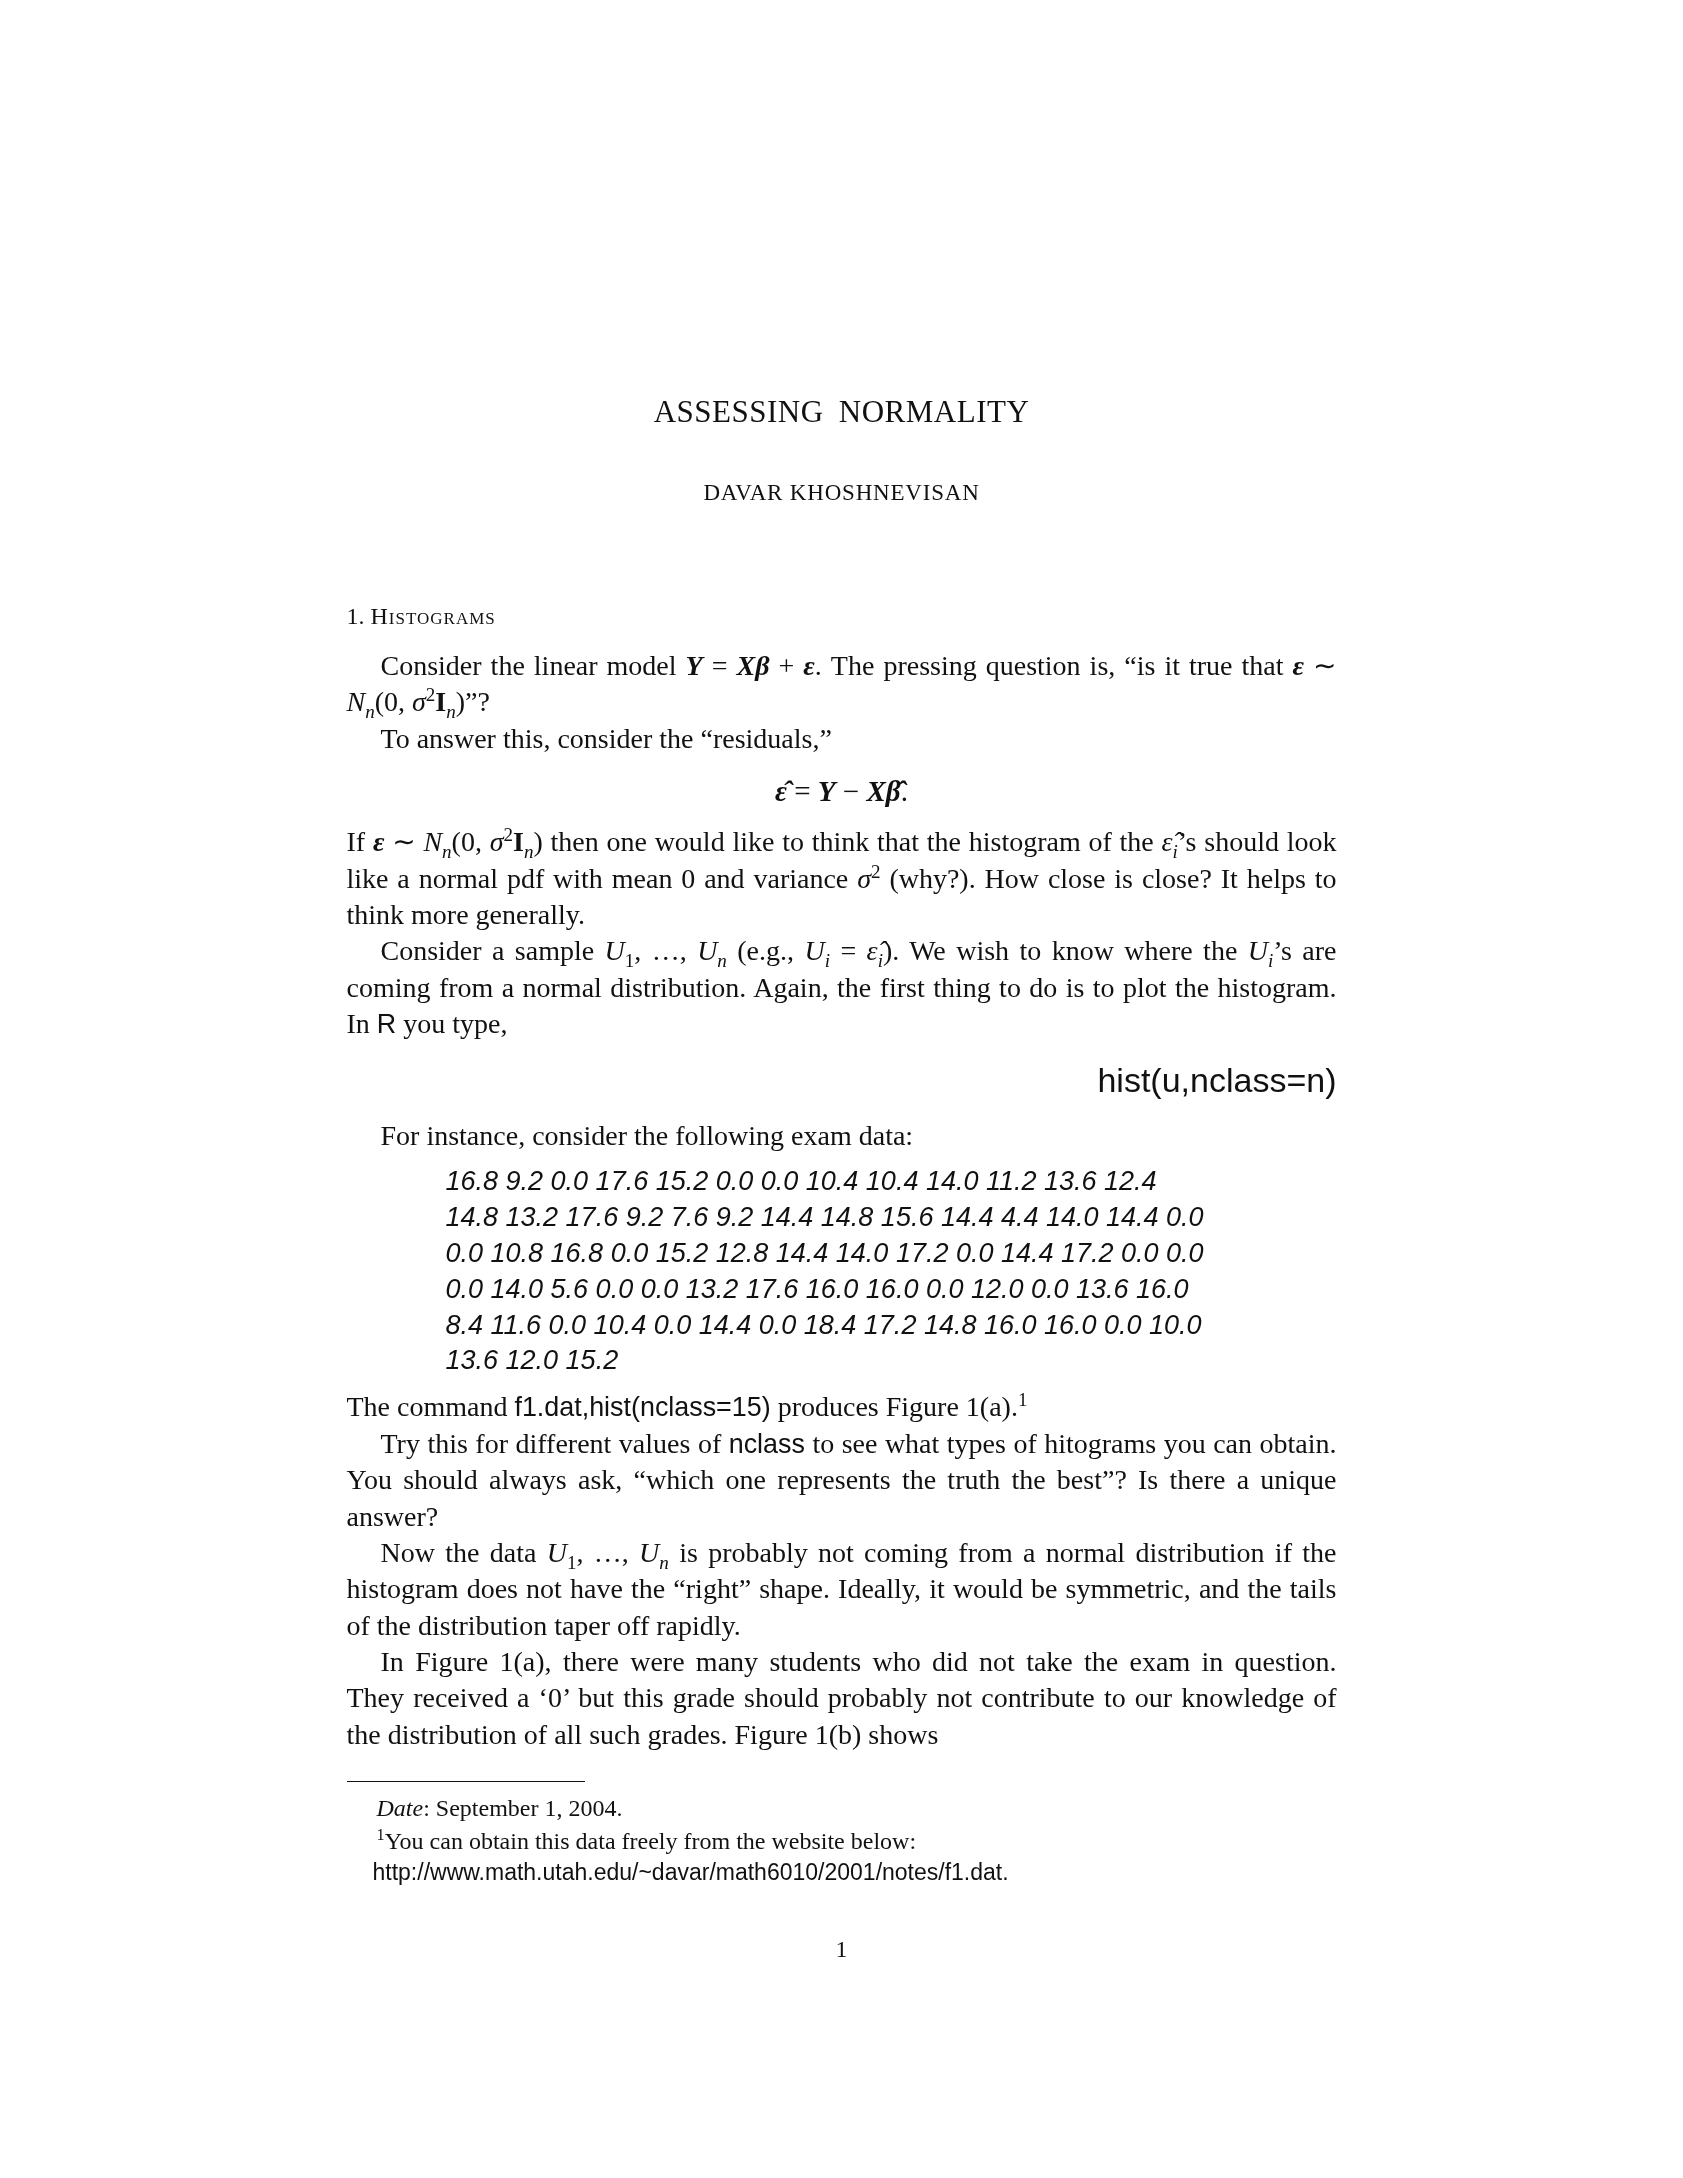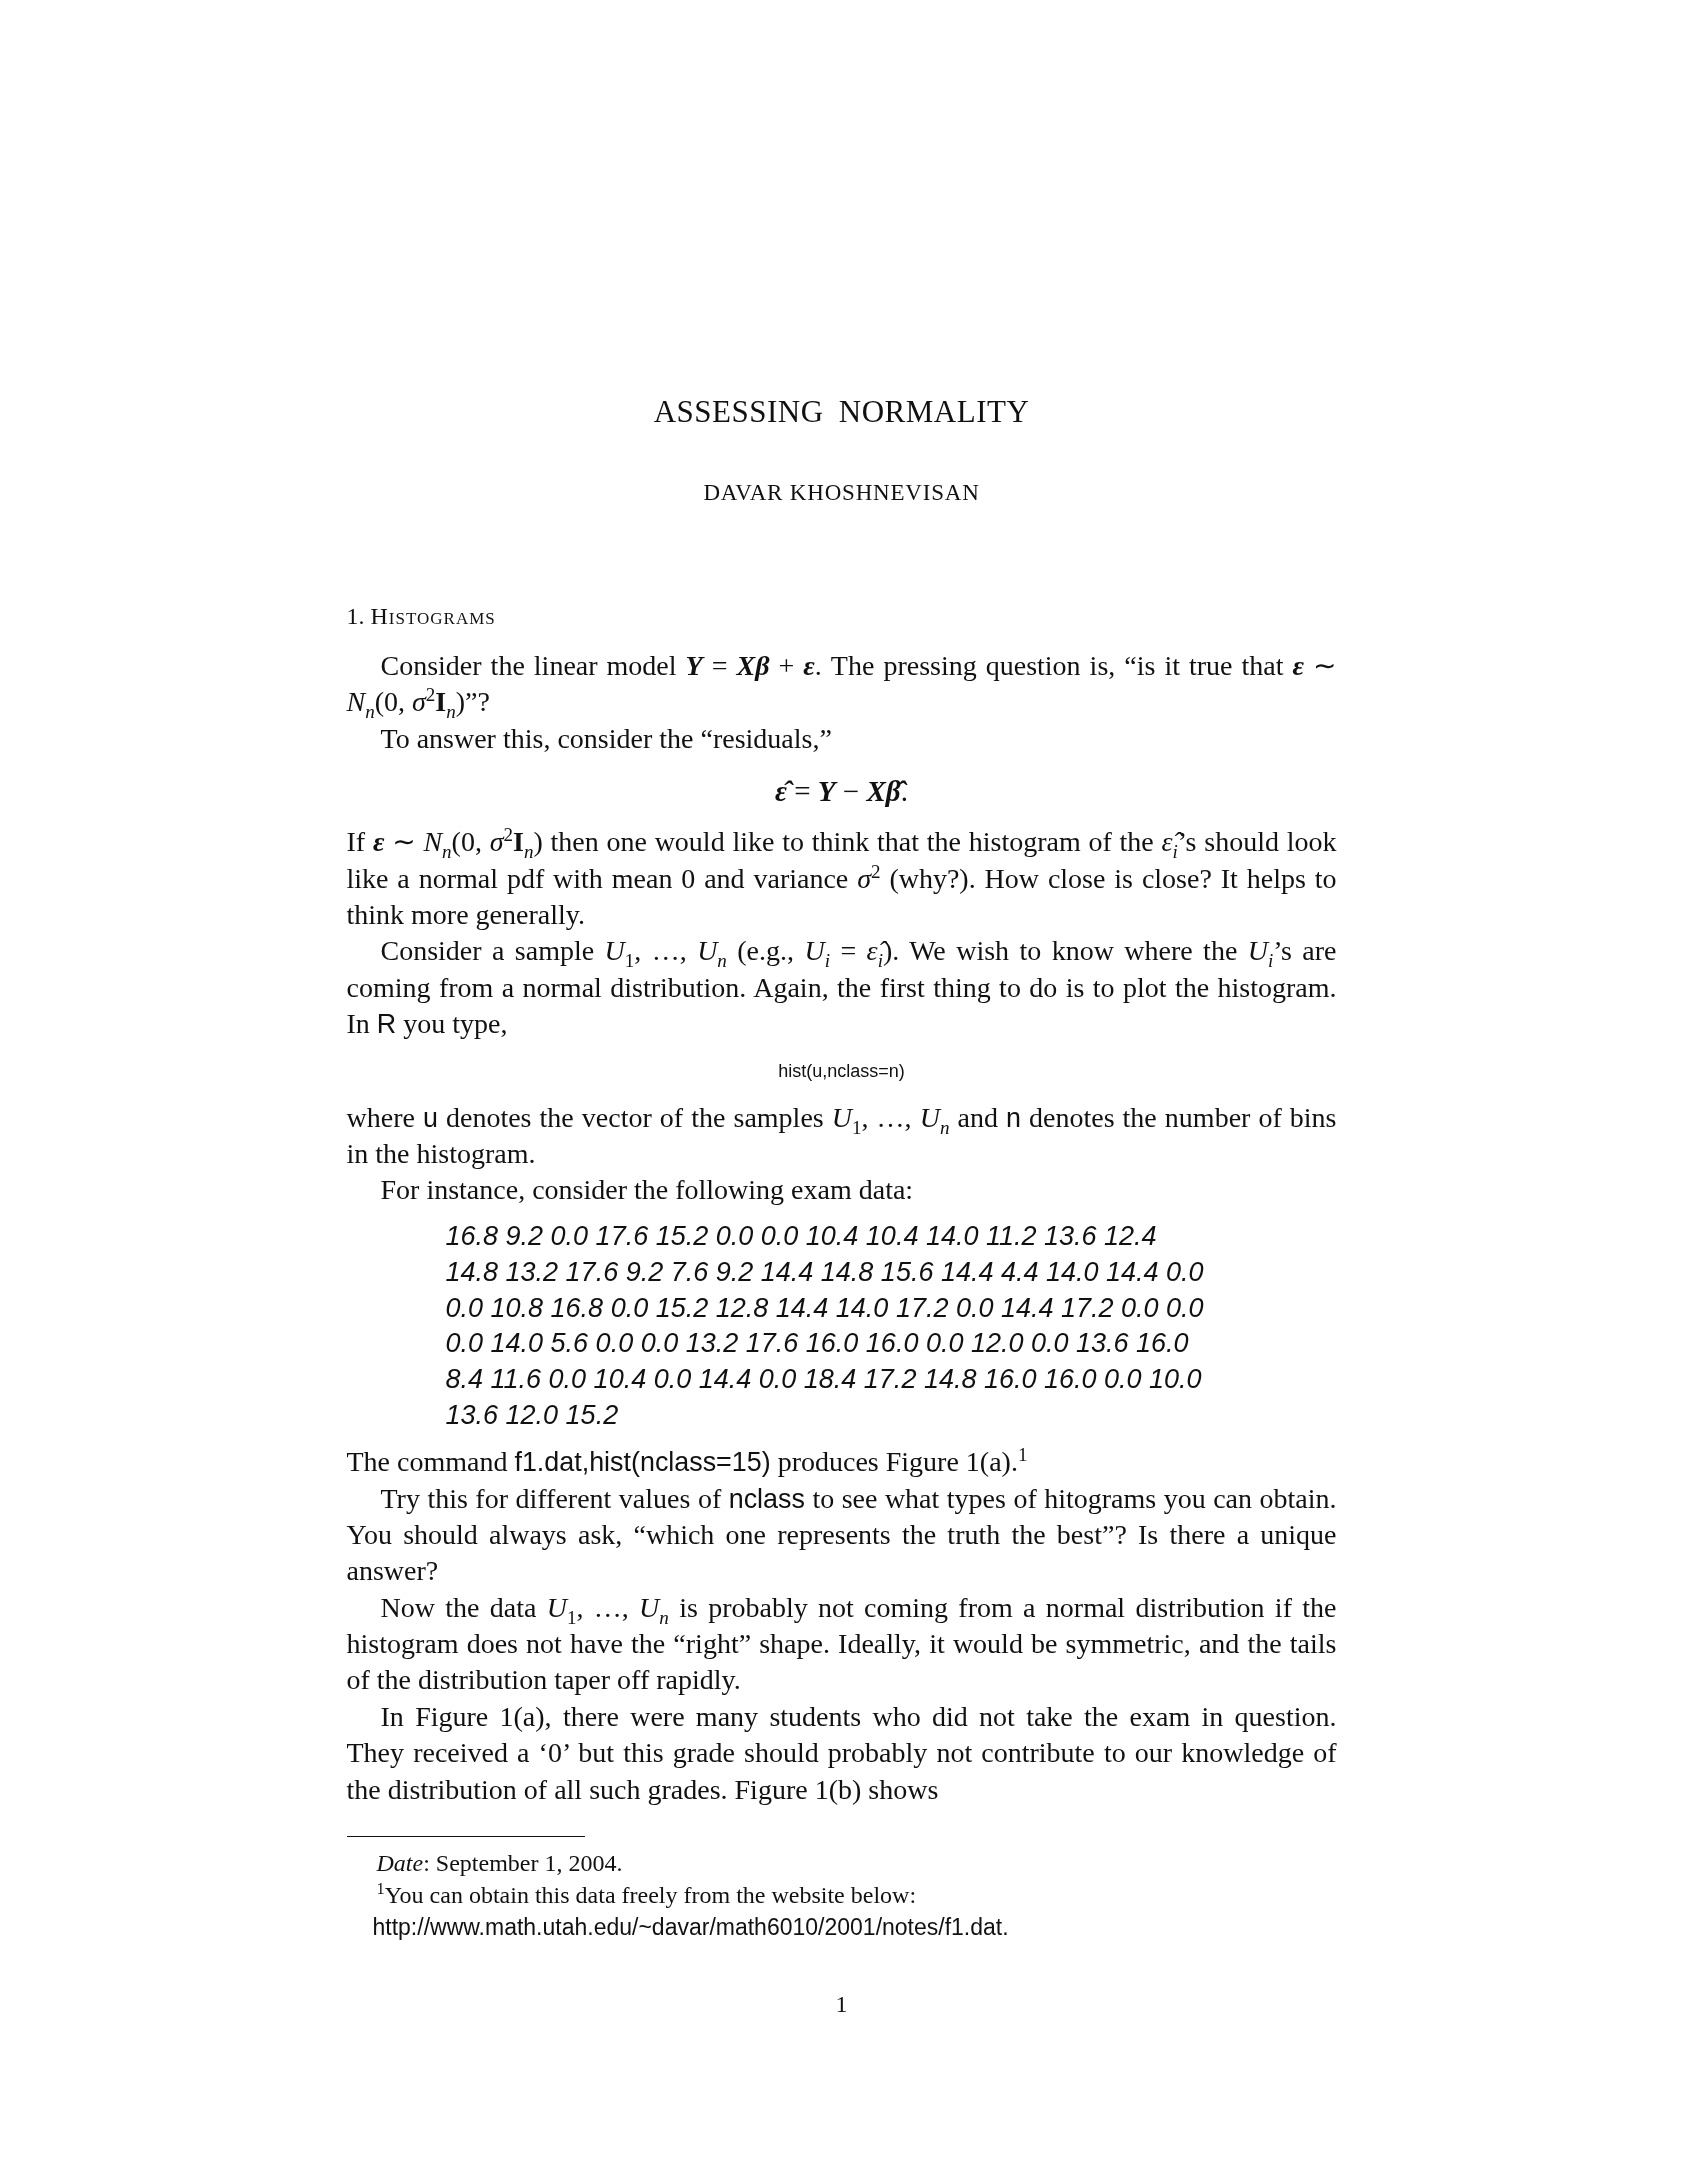--- a/index.html
+++ b/index.html
@@ -51,23 +51,23 @@
   .mbu { font-weight: bold; }
   .sf  { font-family: "Liberation Sans", sans-serif; font-size: 0.96em; }
   sub, sup { font-size: 68%; line-height: 0; }
   .it { font-style: italic; }
   .equation {
     text-align: center;
     font-size: 29px;
     margin: 18px 0 16px;
   }
   .codeline {
-    text-align: center;
+    text-align: right;
     font-family: "Liberation Sans", sans-serif;
-    font-size: 18px;
+    font-size: 34px;
     margin: 18px 0;
   }
   .datablock {
     font-family: "Liberation Sans", sans-serif;
     font-size: 27px;
     line-height: 1.33;
     margin: 10px 0 10px 99px;
     text-align: left;
     white-space: nowrap;
     font-style: italic;
@@ -113,21 +113,20 @@
     <p class="para indent">Consider the linear model <span class="mb">Y</span> = <span class="mb">Xβ</span> + <span class="mb">ε</span>. The pressing question is, “is it true that <span class="mb">ε</span> ∼ <span class="mi">N</span><sub class="mi">n</sub>(0, <span class="mi">σ</span><sup>2</sup><span class="mbu">I</span><sub class="mi">n</sub>)”?</p>
     <p class="para indent">To answer this, consider the “residuals,”</p>
 
     <div class="equation"><span class="mb">ε̂</span> = <span class="mb">Y</span> − <span class="mb">X</span><span class="mb">β̂</span>.</div>
 
     <p class="para">If <span class="mb">ε</span> ∼ <span class="mi">N</span><sub class="mi">n</sub>(0, <span class="mi">σ</span><sup>2</sup><span class="mbu">I</span><sub class="mi">n</sub>) then one would like to think that the histogram of the <span class="mi">ε̂</span><sub class="mi">i</sub>’s should look like a normal pdf with mean 0 and variance <span class="mi">σ</span><sup>2</sup> (why?). How close is close? It helps to think more generally.</p>
     <p class="para indent">Consider a sample <span class="mi">U</span><sub>1</sub>, …, <span class="mi">U</span><sub class="mi">n</sub> (e.g., <span class="mi">U</span><sub class="mi">i</sub> = <span class="mi">ε̂</span><sub class="mi">i</sub>). We wish to know where the <span class="mi">U</span><sub class="mi">i</sub>’s are coming from a normal distribution. Again, the first thing to do is to plot the histogram. In <span class="sf">R</span> you type,</p>
 
     <div class="codeline">hist(u,nclass=n)</div>
 
-    <p class="para">where <span class="sf">u</span> denotes the vector of the samples <span class="mi">U</span><sub>1</sub>, …, <span class="mi">U</span><sub class="mi">n</sub> and <span class="sf">n</span> denotes the number of bins in the histogram.</p>
     <p class="para indent">For instance, consider the following exam data:</p>
 
     <div class="datablock">
       <div class="dataline">16.8 9.2 0.0 17.6 15.2 0.0 0.0 10.4 10.4 14.0 11.2 13.6 12.4</div>
       <div class="dataline">14.8 13.2 17.6 9.2 7.6 9.2 14.4 14.8 15.6 14.4 4.4 14.0 14.4 0.0</div>
       <div class="dataline">0.0 10.8 16.8 0.0 15.2 12.8 14.4 14.0 17.2 0.0 14.4 17.2 0.0 0.0</div>
       <div class="dataline">0.0 14.0 5.6 0.0 0.0 13.2 17.6 16.0 16.0 0.0 12.0 0.0 13.6 16.0</div>
       <div class="dataline">8.4 11.6 0.0 10.4 0.0 14.4 0.0 18.4 17.2 14.8 16.0 16.0 0.0 10.0</div>
       <div class="dataline">13.6 12.0 15.2</div>
     </div>

